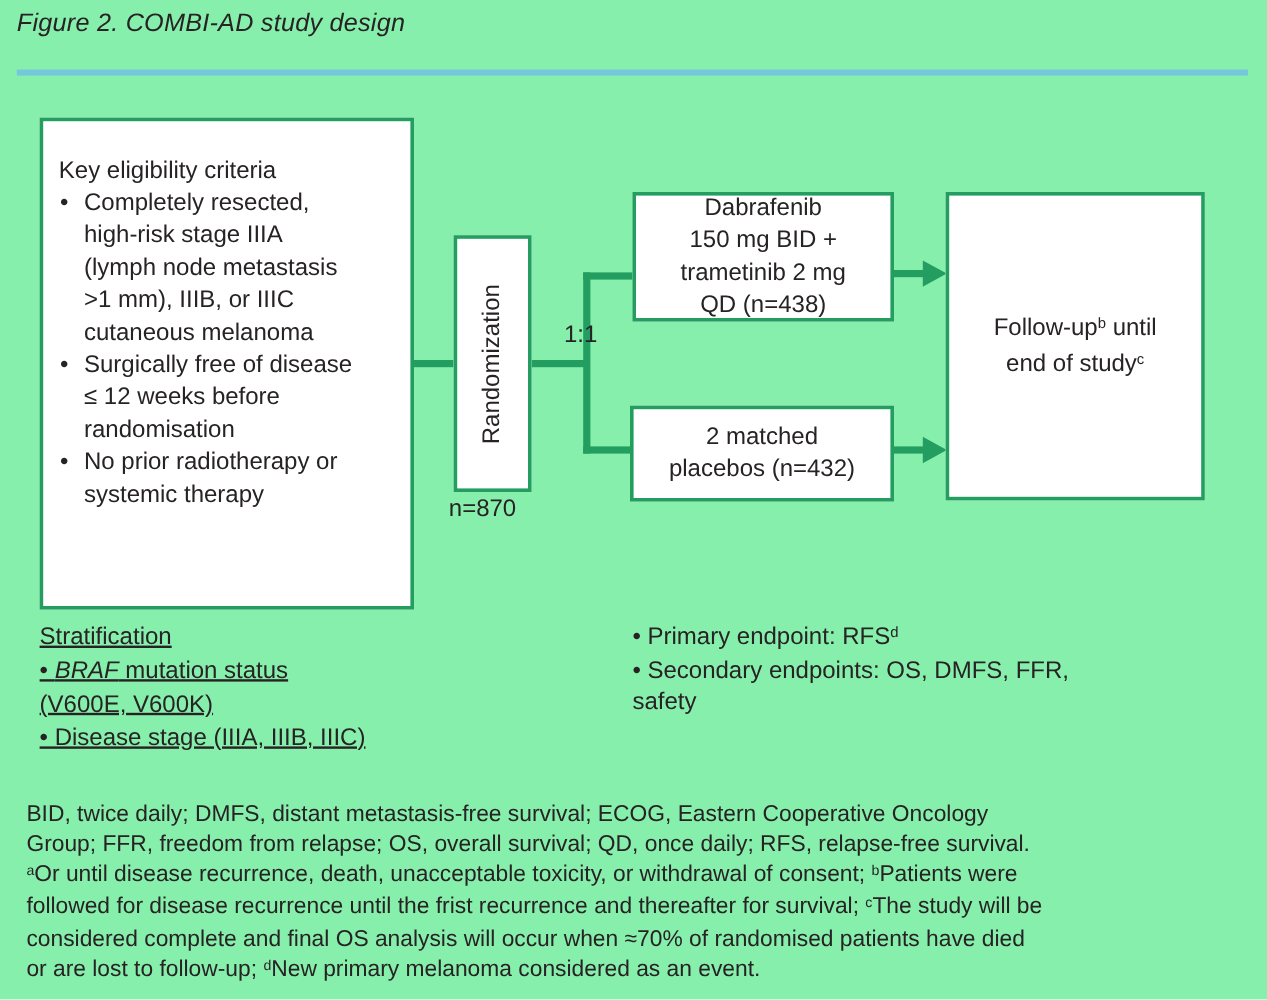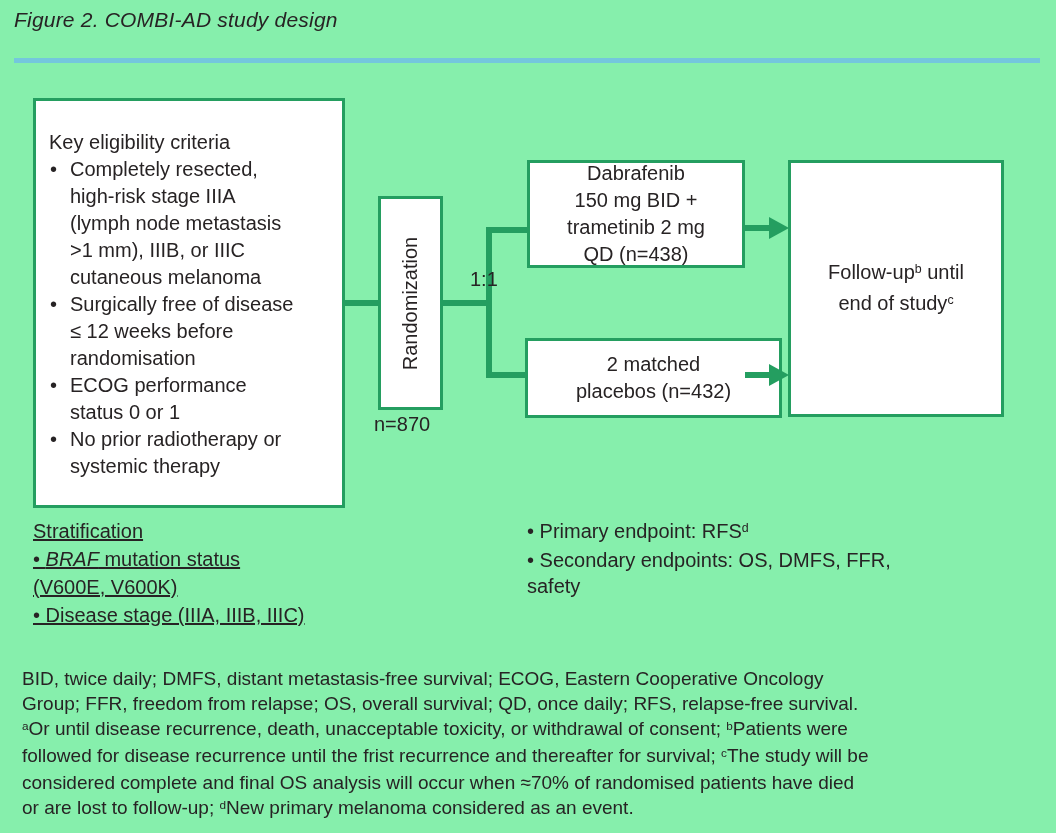--- a/index.html
+++ b/index.html
@@ -29,21 +29,21 @@
   .branch-top{left:486px;top:227px;width:42px;height:6px;}
   .branch-bot{left:486px;top:372px;width:40px;height:6px;}
 
   .ratio{left:470px;top:268px;font-size:20px;}
   .ntotal{left:374px;top:413px;font-size:20px;}
 
   .tx-header{left:527px;top:99px;width:218px;text-align:center;font-size:20px;line-height:25px;}
 
   .armbox{display:flex;align-items:center;justify-content:center;text-align:center;font-size:20px;line-height:27px;white-space:pre-line;}
   .arm1{left:527px;top:160px;width:218px;height:108px;}
-  .arm2{left:525px;top:338px;width:257px;height:80px;}
+  .arm2{left:525px;top:338px;width:220px;height:80px;}
 
   .arr1-line{left:745px;top:225px;width:26px;height:6px;}
   .arr1-head{left:769px;top:217px;}
   .arr2-line{left:745px;top:372px;width:26px;height:6px;}
   .arr2-head{left:769px;top:364px;}
 
   .fu-box{left:788px;top:160px;width:216px;height:257px;display:flex;flex-direction:column;align-items:center;justify-content:center;text-align:center;font-size:20px;line-height:28px;}
 
   .strat{left:33px;top:517px;font-size:20px;line-height:28px;text-decoration:underline;}
   .endp{left:527px;top:518px;font-size:20px;line-height:26px;}
@@ -68,22 +68,20 @@
 high-risk stage IIIA
 (lymph node metastasis
 &gt;1 mm), IIIB, or IIIC
 cutaneous melanoma</span></li>
 
 
         <li><span class="it"></span><span>Surgically free of disease
 ≤ 12 weeks before
 randomisation</span></li>
 
-        <li><span class="it"></span><span>ECOG performance
-status 0 or 1</span></li>
 
         <li><span class="it"></span><span>No prior radiotherapy or
 systemic therapy</span></li>
       </ul>
   </div>
 
   <div class="gline conn-elig"></div>
   <div class="gline conn-rand"></div>
   <div class="gline branch-v"></div>
   <div class="gline branch-top"></div>

